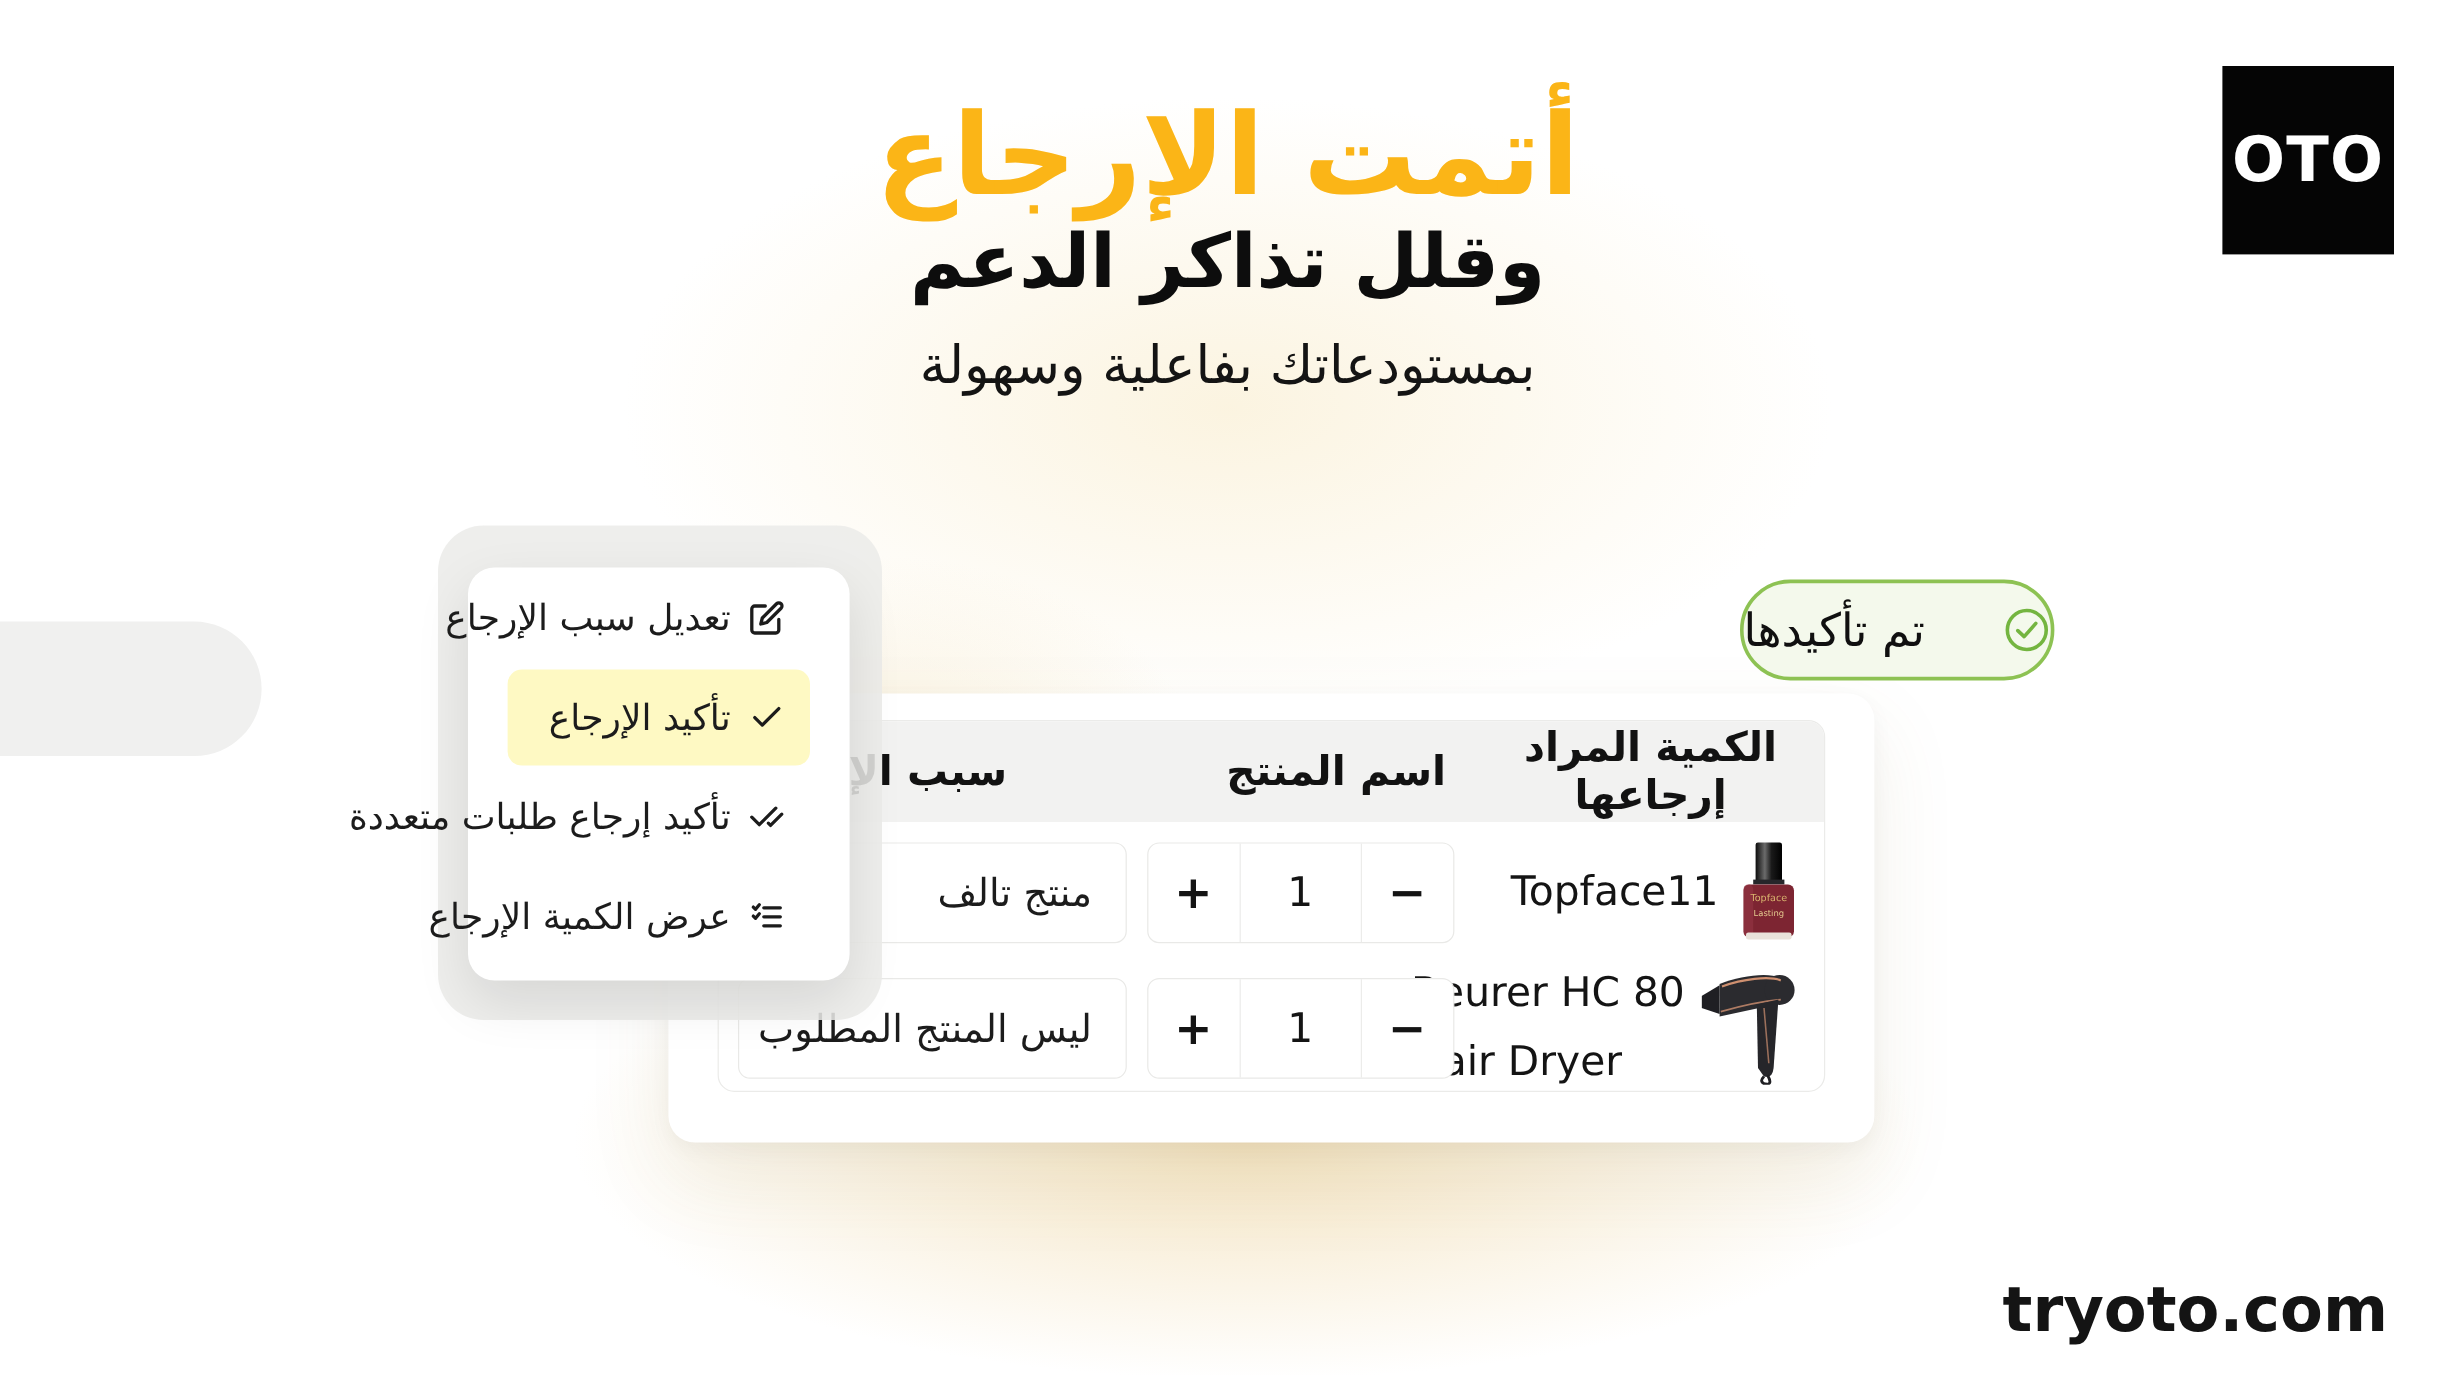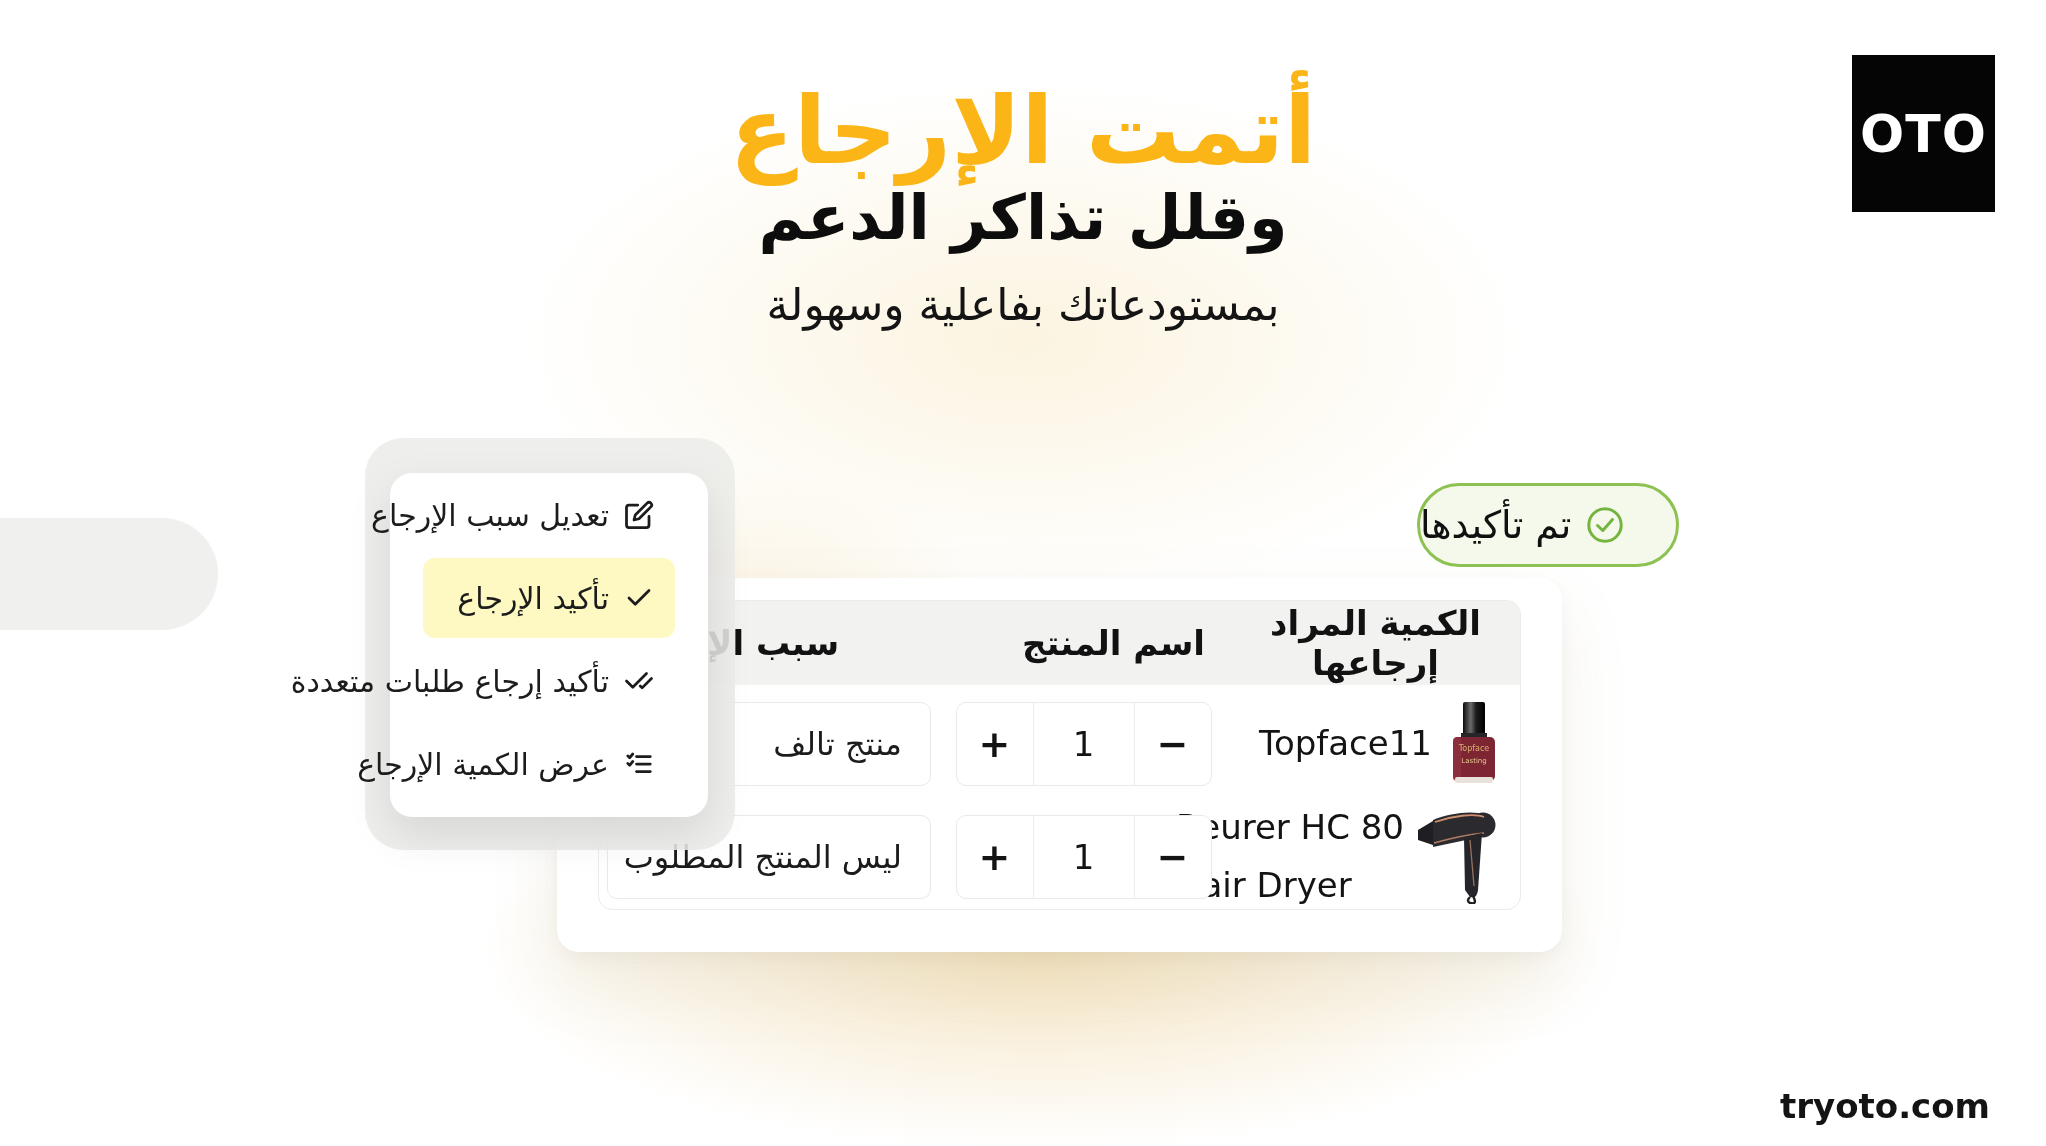--- a/index.html
+++ b/index.html
@@ -44,58 +44,58 @@
   .th.col-product { text-align:right; padding-left:0; padding-right:26px; }
   .th.col-qty { text-align:center; }
   .th.col-reason { text-align:left; padding-left:28px; direction:rtl; }
   .tbody { display:flex; flex-direction:column; }
   .trow { display:flex; direction:rtl; align-items:center; }
   .trow.r1 { height:117px; } .trow.r2 { height:109px; }
 
   .cell { display:flex; align-items:center; height:100%; }
   .cell.product { width:292px; direction:rtl; justify-content:flex-start; gap:14px; padding-right:18px; }
   .cell.qty { width:289px; justify-content:center; direction:ltr; }
-  .cell.reason { width:340px; justify-content:center; direction:rtl; }
+  .cell.reason { width:340px; justify-content:flex-start; direction:rtl; }
 
   .product-name { font-size:34px; color:#141414; text-align:left; direction:ltr; line-height:1.7; white-space:nowrap; }
 
   .stepper { display:flex; direction:ltr; width:256px; height:84px; border:1.5px solid #E9E9E7;
              border-radius:10px; background:#fff; align-items:stretch; }
   .step-btn { width:76px; display:flex; align-items:center; justify-content:center;
               font-size:38px; font-weight:bold; color:#141414; cursor:pointer; }
   .step-val { flex:1; display:flex; align-items:center; justify-content:center; font-size:34px; color:#141414;
               border-left:1.5px solid #ECECEA; border-right:1.5px solid #ECECEA; }
 
   .reason-box { width:324px; height:84px; border:1.5px solid #E9E9E7; border-radius:10px; background:#fff;
                 display:flex; align-items:center; justify-content:flex-end; direction:ltr;
                 padding-right:28px; font-size:32px; color:#1c1c1c; }
   .reason-box .ar { direction:rtl; }
 
   
-  .status-badge { position:absolute; left:1417px; top:483px; width:262px; height:84px; z-index:3;
+  .status-badge { position:absolute; left:1450px; top:483px; width:262px; height:84px; z-index:3;
                   background:#F4F9EC; border:3px solid #8DC253; border-radius:42px;
-                  display:flex; direction:rtl; align-items:center; justify-content:flex-end; gap:14px; }
+                  display:flex; direction:rtl; align-items:center; justify-content:space-between; gap:14px; }
   .status-badge .label { font-size:38px; color:#101010; }
 
   
   .menu-frame { position:absolute; left:365px; top:438px; width:370px; height:412px;
                 background:rgba(236,236,233,0.88); border-radius:38px; z-index:4; }
   .menu-card  { position:absolute; left:390px; top:473px; width:318px; height:344px;
                 background:#ffffff; border-radius:22px; z-index:5; padding:2px 16px;
                 box-shadow:0 18px 45px rgba(0,0,0,0.10); display:flex; flex-direction:column; gap:3px; }
   .menu-item { height:80px; margin:0 17px; display:flex; direction:rtl; align-items:center;
                gap:15px; padding-right:21px; border-radius:12px; cursor:pointer; }
   .menu-item .mi-label { font-size:30px; color:#1c1c1c; white-space:nowrap; }
   .menu-item.active { background:#fef9c3; }
   .mi-icon { width:30px; height:30px; flex:0 0 30px; display:flex; }
   .mi-icon svg { width:30px; height:30px; stroke:#1c1c1c; stroke-width:2.2; fill:none;
                  stroke-linecap:round; stroke-linejoin:round; }
 
   
-  .site-link { position:absolute; right:56px; top:1086px; font-size:34px; font-weight:bold; color:#141414; }
+  .site-link { position:absolute; right:56px; top:1062px; font-size:52px; font-weight:bold; color:#141414; }
 
   .prod-img { flex:0 0 auto; display:flex; }
 </style>
 </head>
 <body>
 
 <div class="stage">
 
   <div class="glow glow-top"></div>
   <div class="glow glow-mid"></div>

